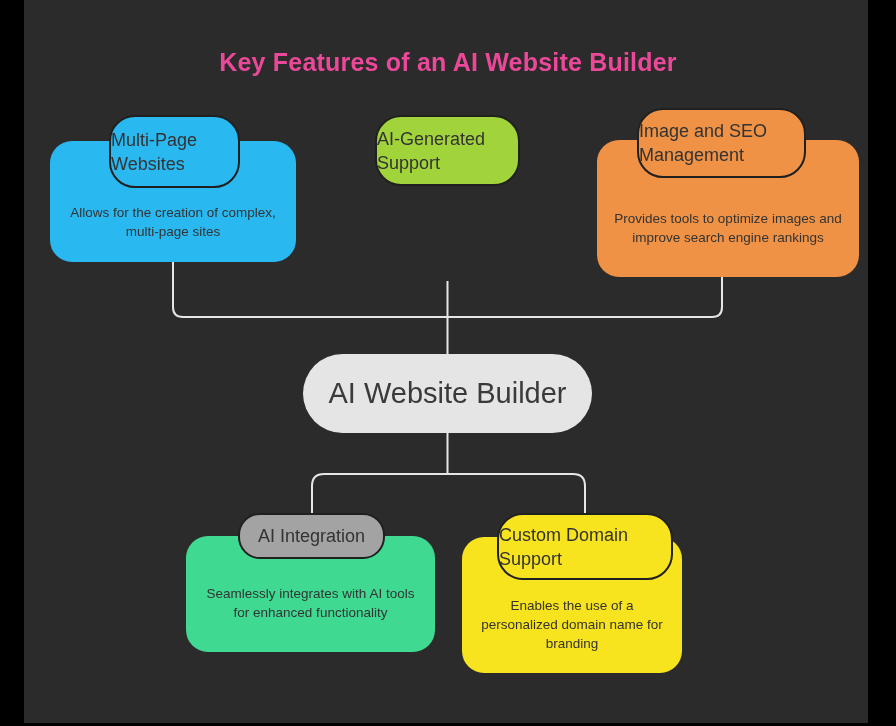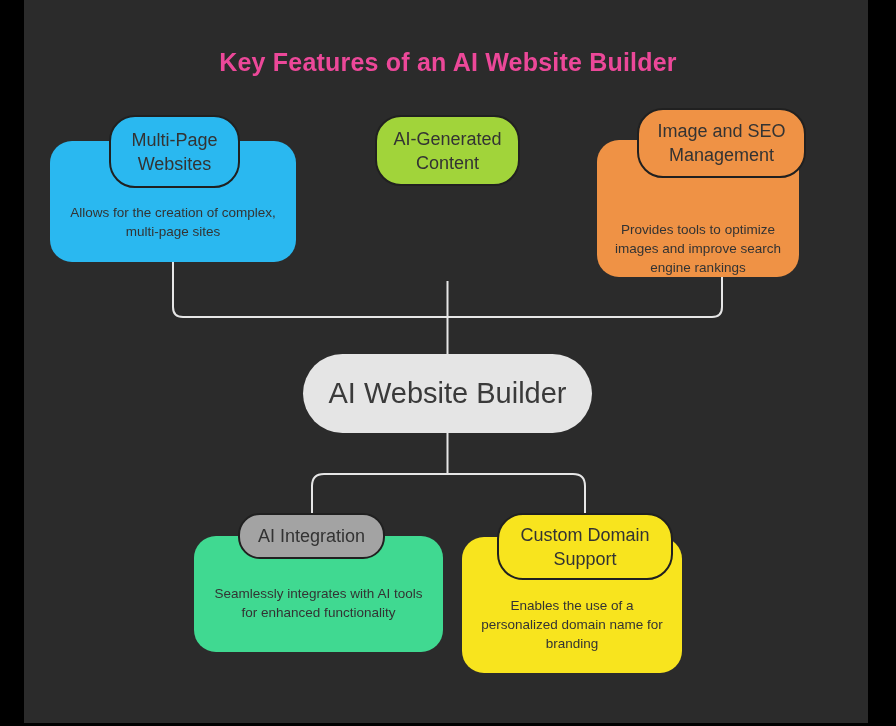--- a/index.html
+++ b/index.html
@@ -62,21 +62,21 @@
     padding: 0 14px;
   }
   .pill {
     position: absolute;
     border: 2.5px solid #202020;
     border-radius: 26px;
     display: flex;
     align-items: center;
     justify-content: center;
     box-sizing: border-box;
-    text-align: center;
+    text-align: left;
     color: #333333;
     font-size: 18px;
     line-height: 24px;
   }
   .pill.small { border-radius: 22px; }
   .center-pill {
     position: absolute;
     left: 303px;
     top: 354px;
     width: 289px;
@@ -84,22 +84,22 @@
     border-radius: 40px;
     display: flex;
     align-items: center;
     justify-content: center;
     color: #3a3a3a;
     font-size: 29px;
   }
   
   .n0 { left: 50px;  top: 141px; width: 246px; height: 121px; padding-top: 40px; }
   .n1 { left: 323px; top: 140px; width: 250px; height: 142px; padding-top: 40px; }
-  .n2 { left: 597px; top: 140px; width: 202px; height: 137px; padding-top: 38px; align-items: flex-end; }
-  .n3 { left: 186px; top: 536px; width: 249px; height: 116px; padding-top: 18px; margin-left: 8px; }
+  .n2 { left: 597px; top: 140px; width: 262px; height: 137px; padding-top: 38px; }
+  .n3 { left: 186px; top: 536px; width: 249px; height: 116px; padding-top: 18px; }
   .n4 { left: 462px; top: 537px; width: 220px; height: 136px; padding-top: 38px; }
   
   .p0 { left: 109px; top: 115px; width: 131px; height: 73px; }
   .p1 { left: 375px; top: 115px; width: 145px; height: 71px; }
   .p2 { left: 637px; top: 108px; width: 169px; height: 70px; }
   .p3 { left: 238px; top: 513px; width: 147px; height: 46px; }
   .p4 { left: 497px; top: 513px; width: 176px; height: 67px; }
 </style>
 </head>
 <body>
@@ -124,19 +124,19 @@
   </div>
 
   <div class="node n3" style="background: rgb(64, 217, 145);">
     <div class="desc">Seamlessly integrates with AI tools for enhanced functionality</div>
   </div>
   <div class="node n4" style="background: rgb(248, 228, 30);">
     <div class="desc">Enables the use of a personalized domain name for branding</div>
   </div>
 
   <div class="pill p0" style="background: rgb(42, 184, 240);">Multi-Page Websites</div>
-  <div class="pill p1" style="background: rgb(161, 212, 58);">AI-Generated Content</div>
+  <div class="pill p1" style="background: rgb(161, 212, 58);">AI-Generated Support</div>
   <div class="pill p2" style="background: rgb(239, 146, 69);">Image and SEO Management</div>
   <div class="pill small p3" style="background: #a3a3a3;">AI Integration</div>
   <div class="pill p4" style="background: rgb(248, 228, 30);">Custom Domain Support</div>
 
   <div class="center-pill" style="background: #e5e5e5;">AI Website Builder</div>
 </div>
 
 </body></html>

